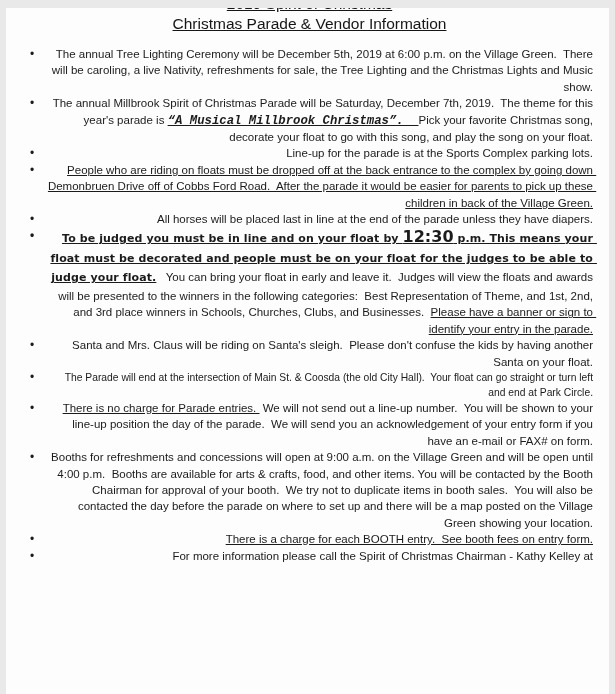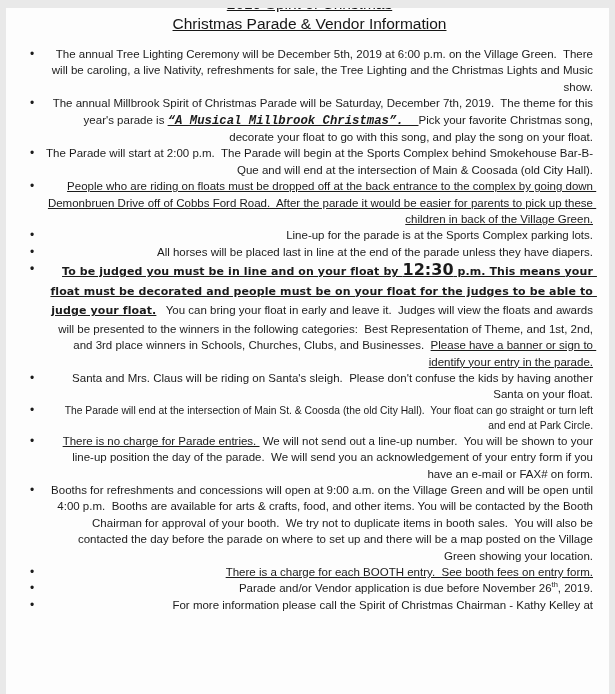--- a/index.html
+++ b/index.html
@@ -90,26 +90,24 @@
 <body>
 
 <div class="page">
   <div class="cut-line-wrap">
     <span class="cut-line">2019 Spirit of Christmas</span>
   </div>
   <div class="doc-title">Christmas Parade &amp; Vendor Information</div>
   <ul class="bullets">
       <li class=""><span class="seg-n">The annual Tree Lighting Ceremony will be December 5th, 2019 at 6:00 p.m. on the Village Green.  There will be caroling, a live Nativity, refreshments for sale, the Tree Lighting and the Christmas Lights and Music show.</span></li>
       <li class=""><span class="seg-n">The annual Millbrook Spirit of Christmas Parade will be Saturday, December 7th, 2019.  The theme for this year's parade is </span><span class="seg-theme">“A Musical Millbrook Christmas”.  </span><span class="seg-n">Pick your favorite Christmas song, decorate your float to go with this song, and play the song on your float.</span></li>
-      <li class=""><span class="seg-n">The Parade will start at 2:00 p.m.  The Parade will begin at the Sports Complex behind Smokehouse Bar-B-Que and will end at the intersection of Main &amp; Coosada (old City Hall).</span></li>
+      <li class=""><span class="seg-n"> Line-up for the parade is at the Sports Complex parking lots.</span></li>
       <li class=""><span class="seg-u">People who are riding on floats must be dropped off at the back entrance to the complex by going down Demonbruen Drive off of Cobbs Ford Road.  After the parade it would be easier for parents to pick up these children in back of the Village Green.</span></li>
-      <li class=""><span class="seg-n"> Line-up for the parade is at the Sports Complex parking lots.</span></li>
       <li class=""><span class="seg-n">All horses will be placed last in line at the end of the parade unless they have diapers.</span></li>
       <li class="v-judge"><span class="seg-jb">To be judged you must be in line and on your float by </span><span class="seg-jbig">12:30</span><span class="seg-jb"> p.m. This means your float must be decorated and people must be on your float for the judges to be able to judge your float.</span><span class="seg-n">   You can bring your float in early and leave it.  Judges will view the floats and awards will be presented to the winners in the following categories:  Best Representation of Theme, and 1st, 2nd, and 3rd place winners in Schools, Churches, Clubs, and Businesses.  </span><span class="seg-u">Please have a banner or sign to identify your entry in the parade.</span></li>
       <li class=""><span class="seg-n">Santa and Mrs. Claus will be riding on Santa's sleigh.  Please don't confuse the kids by having another Santa on your float.</span></li>
       <li class="v-small"><span class="seg-n">The Parade will end at the intersection of Main St. &amp; Coosda (the old City Hall).  Your float can go straight or turn left and end at Park Circle.</span></li>
       <li class=""><span class="seg-u">There is no charge for Parade entries. </span><span class="seg-n"> We will not send out a line-up number.  You will be shown to your line-up position the day of the parade.  We will send you an acknowledgement of your entry form if you have an e-mail or FAX# on form.</span></li>
       <li class=""><span class="seg-n">Booths for refreshments and concessions will open at 9:00 a.m. on the Village Green and will be open until 4:00 p.m.  Booths are available for arts &amp; crafts, food, and other items. You will be contacted by the Booth Chairman for approval of your booth.  We try not to duplicate items in booth sales.  You will also be contacted the day before the parade on where to set up and there will be a map posted on the Village Green showing your location.</span></li>
       <li class=""><span class="seg-u">There is a charge for each BOOTH entry.  See booth fees on entry form.</span></li>
-      <li class=""><span class="seg-n">Parade and/or Vendor application is due before November 26</span><span class="seg-sup">th</span><span class="seg-n">, 2019.</span></li>
       <li class=""><span class="seg-n">For more information please call the Spirit of Christmas Chairman - Kathy Kelley at</span></li>
     </ul>
 </div>
 
 </body></html>

